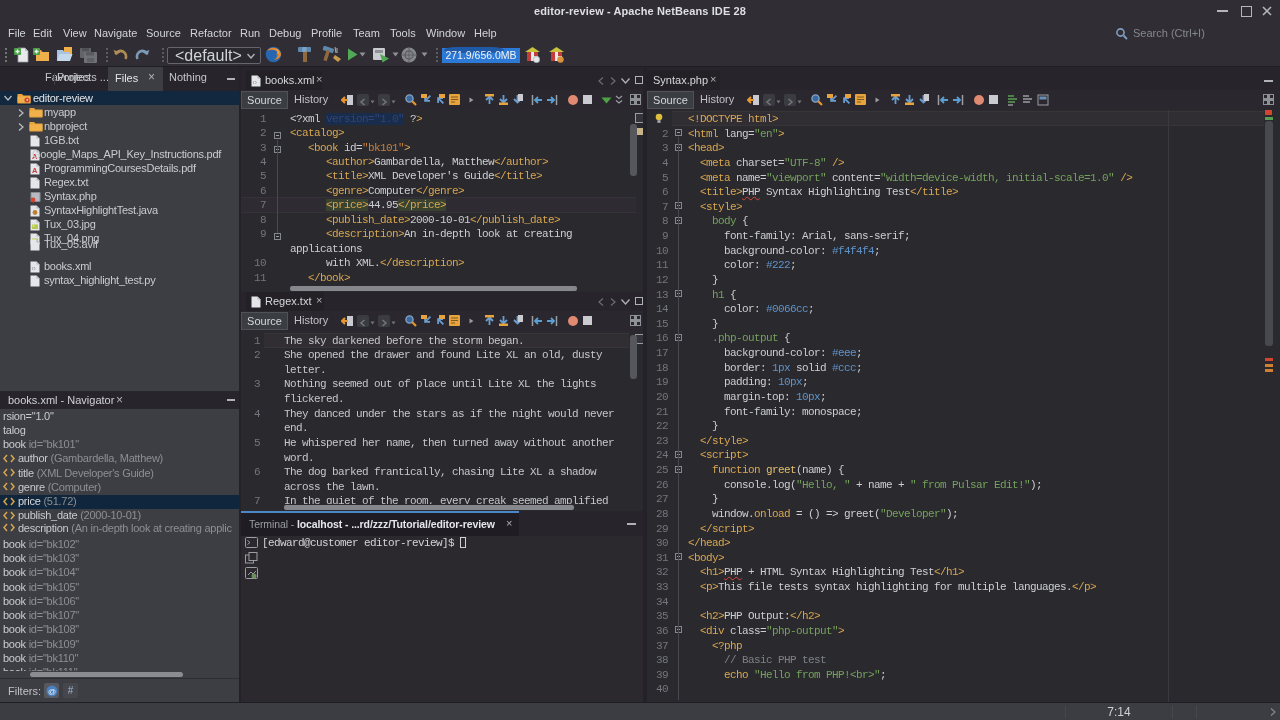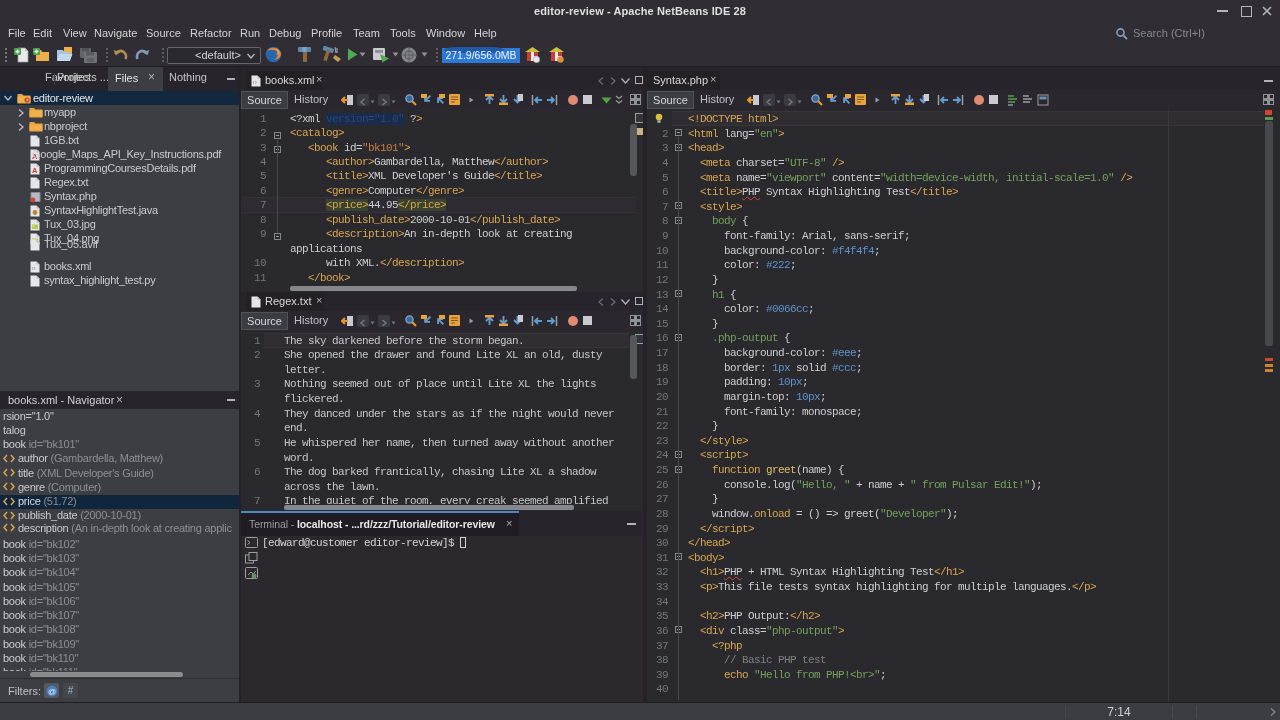--- a/index.html
+++ b/index.html
@@ -87,21 +87,21 @@
 <svg class="abs" style="left:113px;top:47px;" width="15" height="15" viewBox="0 0 15 15">
     <path d="M12.5 12 A5.5 5.5 0 1 0 2.5 7" fill="none" stroke="#b08d57" stroke-width="2.6"></path>
     <path d="M0.5 3 L2.8 8.3 L7.5 5.2 z" fill="#b08d57"></path>
   </svg>
 <svg class="abs" style="left:135px;top:47px;" width="15" height="15" viewBox="0 0 15 15">
     <path d="M2.5 12 A5.5 5.5 0 1 1 12.5 7" fill="none" stroke="#7d99b5" stroke-width="2.6"></path>
     <path d="M14.5 3 L12.2 8.3 L7.5 5.2 z" fill="#7d99b5"></path>
   </svg>
   <div class="abs" style="left:162px;top:48px;width:2px;height:14px;background:repeating-linear-gradient(#5a5c62 0 2px,transparent 2px 4px);"></div>
   <div class="abs" style="left:167px;top:47px;width:94px;height:17px;background:#2b2930;border:1px solid #64666c;border-radius:2px;box-sizing:border-box;">
-    <div class="abs" style="left:7px;top:0;height:15px;line-height:15px;color:#d2d4d8;font-size:11px;margin-left:20px;">&lt;default&gt;</div>
+    <div class="abs" style="left:7px;top:0;height:15px;line-height:15px;color:#d2d4d8;font-size:16px;">&lt;default&gt;</div>
     <svg class="abs" style="right:5px;top:5px;" width="8" height="6" viewBox="0 0 8 6">
       <path d="M0.5 1 L4 5 L7.5 1" fill="none" stroke="#b0b2b6" stroke-width="1.4"></path>
     </svg>
   </div>
 <svg class="abs" style="left:265px;top:46px;" width="17" height="17" viewBox="0 0 17 17">
     <circle cx="8.5" cy="8.5" r="7.8" fill="#2667b0"></circle>
     <path d="M2 5 A7.8 7.8 0 0 1 16 8 A8 6 0 0 1 9 14 A9 9 0 0 0 13 6 A10 10 0 0 0 2 5z" fill="#e8862c"></path>
     <path d="M8 2 A6 6 0 0 1 14 7 L11 9 A4 4 0 0 0 8 2z" fill="#f4a63f"></path>
   </svg>
 <svg class="abs" style="left:296px;top:46px;" width="17" height="17" viewBox="0 0 17 17">

